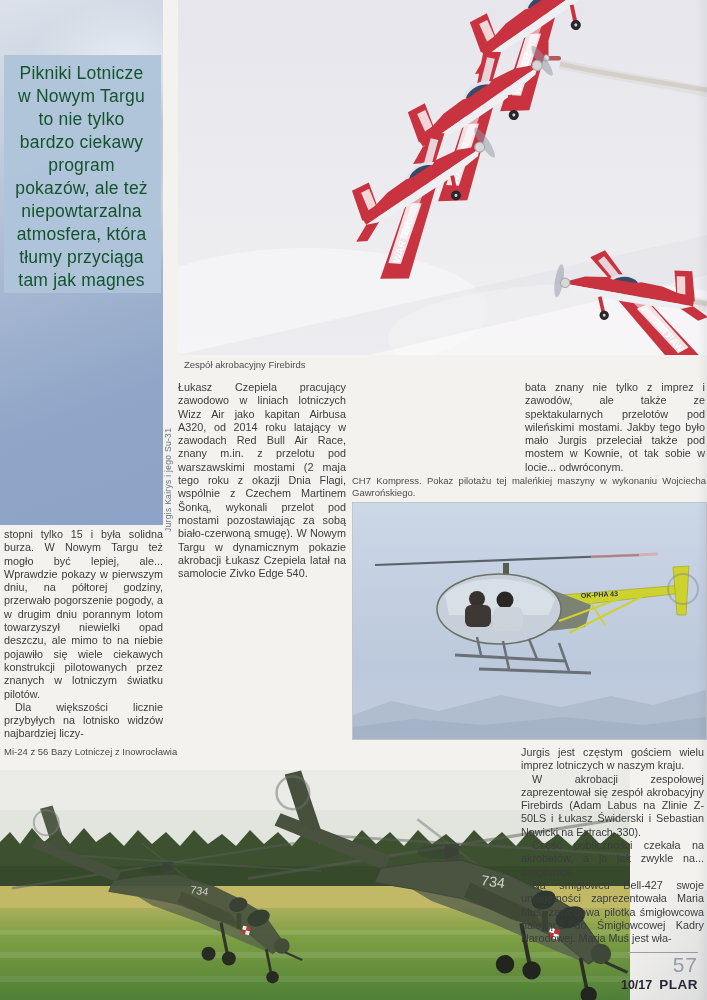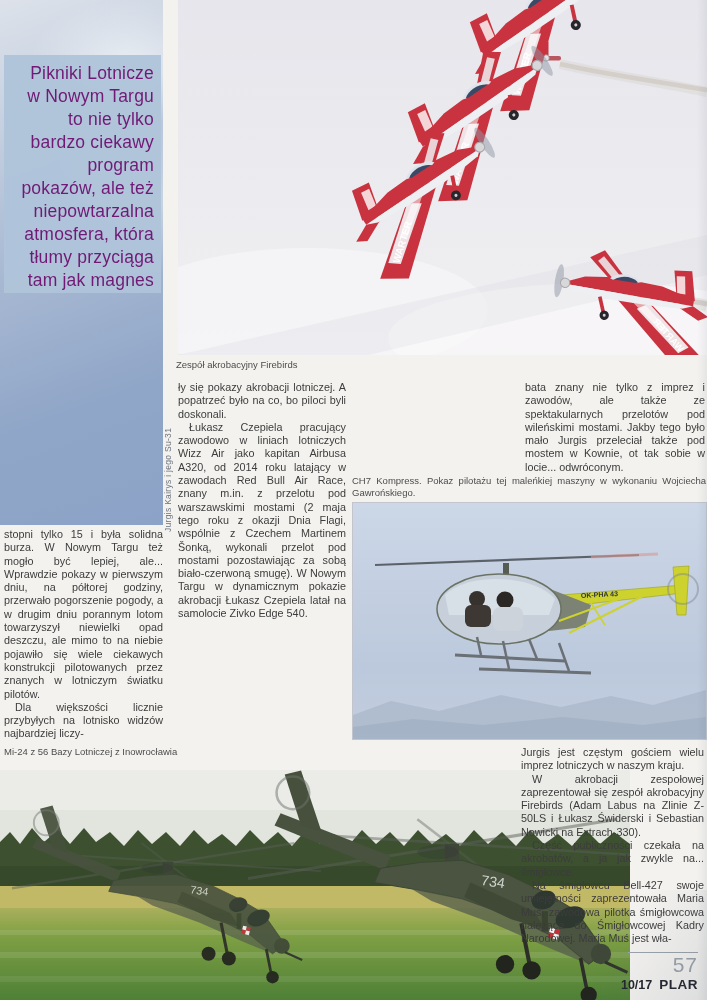--- a/index.html
+++ b/index.html
@@ -15,42 +15,42 @@
     background:
       radial-gradient(ellipse 140px 90px at 78% 12%, rgba(236,240,244,.9), rgba(236,240,244,0) 70%),
       radial-gradient(ellipse 160px 110px at 95% 38%, rgba(215,223,233,.7), rgba(215,223,233,0) 70%),
       linear-gradient(160deg,#dde2ea 0%,#c5d0e0 22%,#a7b8d2 48%,#90a6c8 75%,#8ca3c7 100%);
   }
   
   .lead-box{
     position:absolute;left:4px;top:55px;width:157px;height:238px;
     background:rgba(175,196,218,.96);
     box-sizing:border-box;padding:7px 7px 0 5px;
-    text-align:right;
+    text-align:center;
     font-size:17.5px;line-height:23px;font-weight:400;
-    color:#701a75;letter-spacing:.2px;
+    color:#14532d;letter-spacing:.2px;
     white-space:pre-line;
   }
   
   .credit-vert{
     position:absolute;left:163px;top:532px;width:136px;
     transform:rotate(-90deg);transform-origin:0 0;
     font-size:8.5px;color:#6d7480;letter-spacing:.3px;
   }
   
   .photo-planes{position:absolute;left:178px;top:0;width:529px;height:355px;overflow:hidden;}
   .photo-heli{
     position:absolute;left:352px;top:502px;width:355px;height:238px;
     box-sizing:border-box;border:1px solid #c2c6cc;background:#c9d4e4;overflow:hidden;
   }
   .photo-mi24{position:absolute;left:0;top:770px;width:630px;height:230px;overflow:hidden;}
   svg{display:block;}
   
   .caption{position:absolute;font-size:9.5px;color:#4c4c4c;line-height:12px;}
-  .cap-firebirds{left:176px;top:359px;width:330px;}
+  .cap-firebirds{left:184px;top:359px;width:330px;}
   .cap-ch7{left:352px;top:475px;width:354px;text-align:justify;}
   .cap-mi24{left:4px;top:746px;width:345px;}
   
   .col{position:absolute;font-size:10.8px;line-height:13.3px;text-align:justify;color:#3c3c3c;}
   .col p{margin:0;}
   .col p + p{text-indent:11px;}
   .col-left{left:4px;top:528px;width:159px;}
   .col-mid{left:178px;top:381px;width:168px;}
   .col-righttop{left:525px;top:381px;width:180px;}
   .col-rightbottom{left:521px;top:746px;width:183px;}
@@ -146,21 +146,20 @@
       <use href="#aeroplane" transform="translate(300,104) rotate(-34) scale(1.12)"></use>
       <use href="#aeroplane" transform="translate(243,184) rotate(-33) scale(1.1)"></use>
 
       <use href="#aeroplane" transform="translate(452,292) scale(-1.04,1.04) rotate(-9)"></use>
     </svg>
   </div>
 
   <div class="caption cap-firebirds">Zespół akrobacyjny Firebirds</div>
 
   <div class="col col-mid">
-    <p>ły się pokazy akrobacji lotniczej. A popatrzeć było na co, bo piloci byli doskonali.</p>
     <p>Łukasz Czepiela pracujący zawodowo w liniach lotniczych Wizz Air jako kapitan Airbusa A320, od 2014 roku latający w zawodach Red Bull Air Race, znany m.in. z przelotu pod warszawskimi mostami (2 maja tego roku z okazji Dnia Flagi, wspólnie z Czechem Martinem Šonką, wykonali przelot pod mostami pozostawiając za sobą biało-czerwoną smugę). W Nowym Targu w dynamicznym pokazie akrobacji Łukasz Czepiela latał na samolocie Zivko Edge 540.</p>
   </div>
 
   <div class="col col-righttop">
     <p>bata znany nie tylko z imprez i zawodów, ale także ze spektakularnych przelotów pod wileńskimi mostami. Jakby tego było mało Jurgis przeleciał także pod mostem w Kownie, ot tak sobie w locie... odwróconym.</p>
   </div>
 
   <div class="col col-left">
     <p>stopni tylko 15 i była solidna burza. W Nowym Targu też mogło być lepiej, ale... Wprawdzie pokazy w pierwszym dniu, na półtorej godziny, przerwało pogorszenie pogody, a w drugim dniu porannym lotom towarzyszył niewielki opad deszczu, ale mimo to na niebie pojawiło się wiele ciekawych konstrukcji pilotowanych przez znanych w lotniczym światku pilotów.</p>
     <p>Dla większości licznie przybyłych na lotnisko widzów najbardziej liczy-</p>

